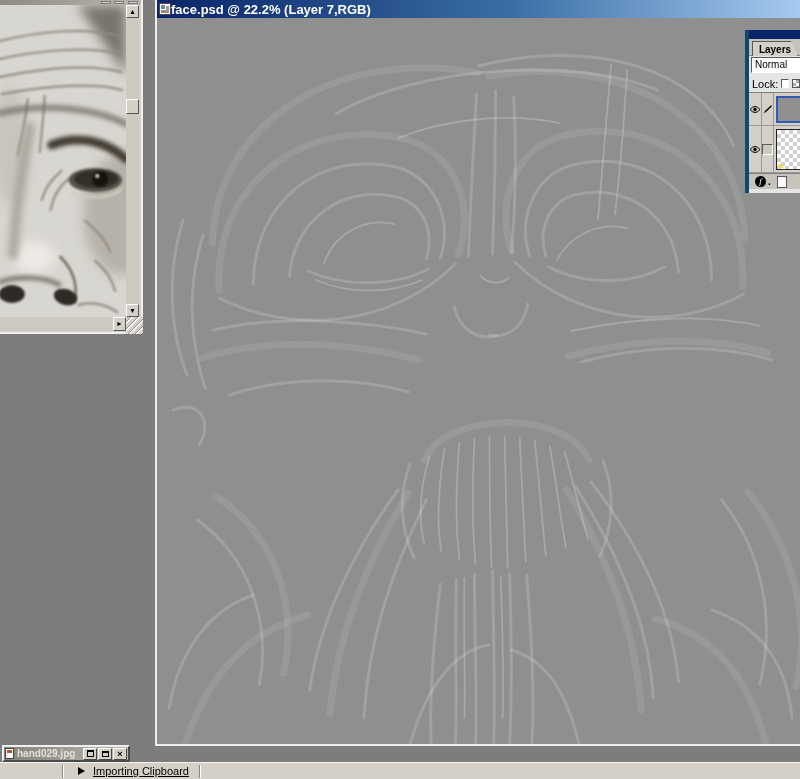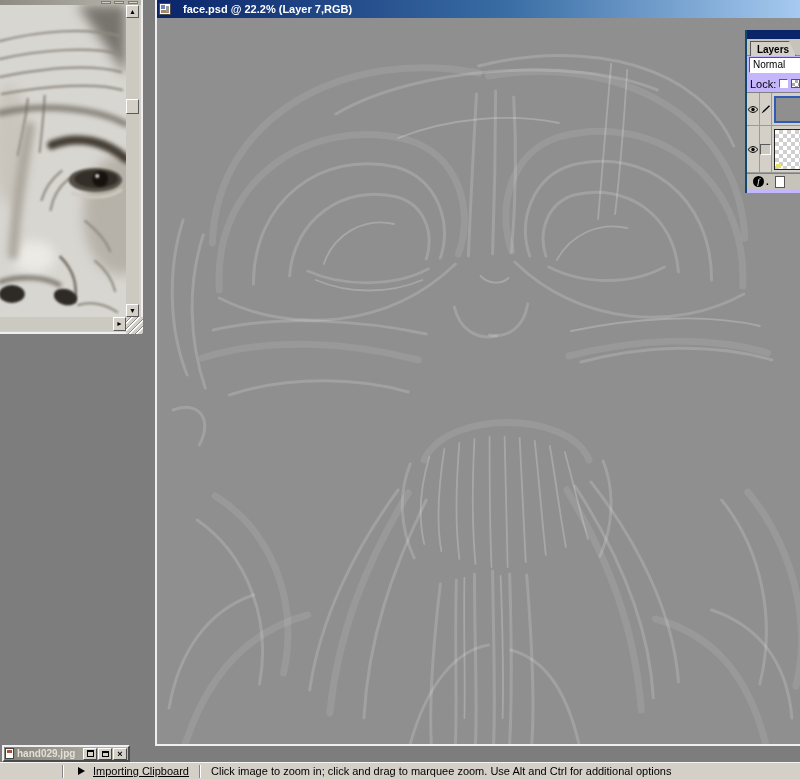--- a/index.html
+++ b/index.html
@@ -27,35 +27,35 @@
     border:1px solid; border-color:#fff #5a5a5a #5a5a5a #fff; }
   #corner-grip { position:absolute; left:126px; top:317px; width:17px; height:17px; background:#d4d0c8;
     background-image:repeating-linear-gradient(135deg, #d4d0c8 0 3px, #8a8a8a 3px 4px, #ffffff 4px 5px); }
 
   
   #doc-window { position:absolute; left:155px; top:0; width:645px; height:746px;
     background:#8f8f8f; border-left:2px solid #efefef; border-bottom:2px solid #efefef; }
   #doc-titlebar { position:absolute; left:0; top:0; width:100%; height:18px;
     background:linear-gradient(90deg,#0a246a 0%, #3a6ea5 55%, #a6caf0 100%);
     display:flex; align-items:center; padding-left:2px; }
-  #doc-titlebar .title-text { color:#fff; font-weight:bold; font-size:11px; margin-left:12px; white-space:nowrap; }
+  #doc-titlebar .title-text { color:#fff; font-weight:bold; font-size:13px; margin-left:0; white-space:nowrap; }
   .doc-icon { width:12px; height:12px; background:#fff; border:1px solid #4a4a4a; position:relative; flex:0 0 auto; }
   .doc-icon i { position:absolute; display:block; }
   .doc-icon .px1 { left:1px; top:1px; width:4px; height:4px; background:#6b86b5; }
   .doc-icon .px2 { left:1px; bottom:1px; width:8px; height:3px; background:#a5886b; }
   .doc-icon .px3 { right:1px; top:2px; width:3px; height:6px; background:#9a9a9a; }
   #doc-canvas { position:absolute; left:0; top:18px; width:643px; height:726px; background:#8f8f8f; overflow:hidden; }
   .sketch-svg { width:100%; height:100%; display:block; filter:blur(0.7px); }
   .s-broad path { stroke:#ffffff; stroke-width:7; fill:none; opacity:0.09; stroke-linecap:round; }
   .s-mid path   { stroke:#ffffff; stroke-width:3; fill:none; opacity:0.16; stroke-linecap:round; }
   .s-fine path  { stroke:#ffffff; stroke-width:1.8; fill:none; opacity:0.22; stroke-linecap:round; }
 
   
   #layers-palette { position:absolute; left:745px; top:30px; width:55px; height:163px;
-    background:#c4b5fd; border-left:2px solid #0c4a6e; overflow:hidden; }
+    background:#e5e5e5; border-left:4px solid #0c4a6e; overflow:hidden; }
   #palette-titlebar { height:9px; background:#0a246a; }
   #palette-tabrow { height:17px; background:#c6c3bb; position:relative; border-bottom:1px solid #8a8a8a; }
   #palette-tab { position:absolute; left:3px; top:2px; height:15px; width:46px; background:#d4d0c8;
     border:1px solid #5a5a5a; border-bottom:none; clip-path:polygon(0 0, calc(100% - 7px) 0, 100% 100%, 0 100%);
     font-size:10px; font-weight:bold; text-align:center; line-height:15px; }
   #blend-row { height:19px; padding:1px 2px; }
   #blend-select { width:66px; height:16px; background:#fff; border:1px solid; border-color:#5a5a5a #fff #fff #5a5a5a;
     font-size:10px; line-height:14px; padding-left:3px; color:#000; }
   #lock-row { height:17px; display:flex; align-items:center; gap:3px; padding-left:3px; font-size:11px; }
   .checkbox { width:9px; height:9px; background:#fff; border:1px solid; border-color:#5a5a5a #fff #fff #5a5a5a; }
@@ -336,16 +336,15 @@
       </span>
     <span class="win-btn">×</span>
   </div>
 
   <div id="status-bar">
     <span id="status-left-pad"></span>
     <span class="status-sep"></span>
     <span class="proxy-arrow"></span>
     <span id="status-tool">Importing Clipboard</span>
     <span class="status-sep"></span>
-    <span id="status-hint">Click image to zoom in; click and drag to marquee zoom.  Use Alt and Ctrl for additional options</span>
   </div>
 
 </div>
 
 </body></html>

